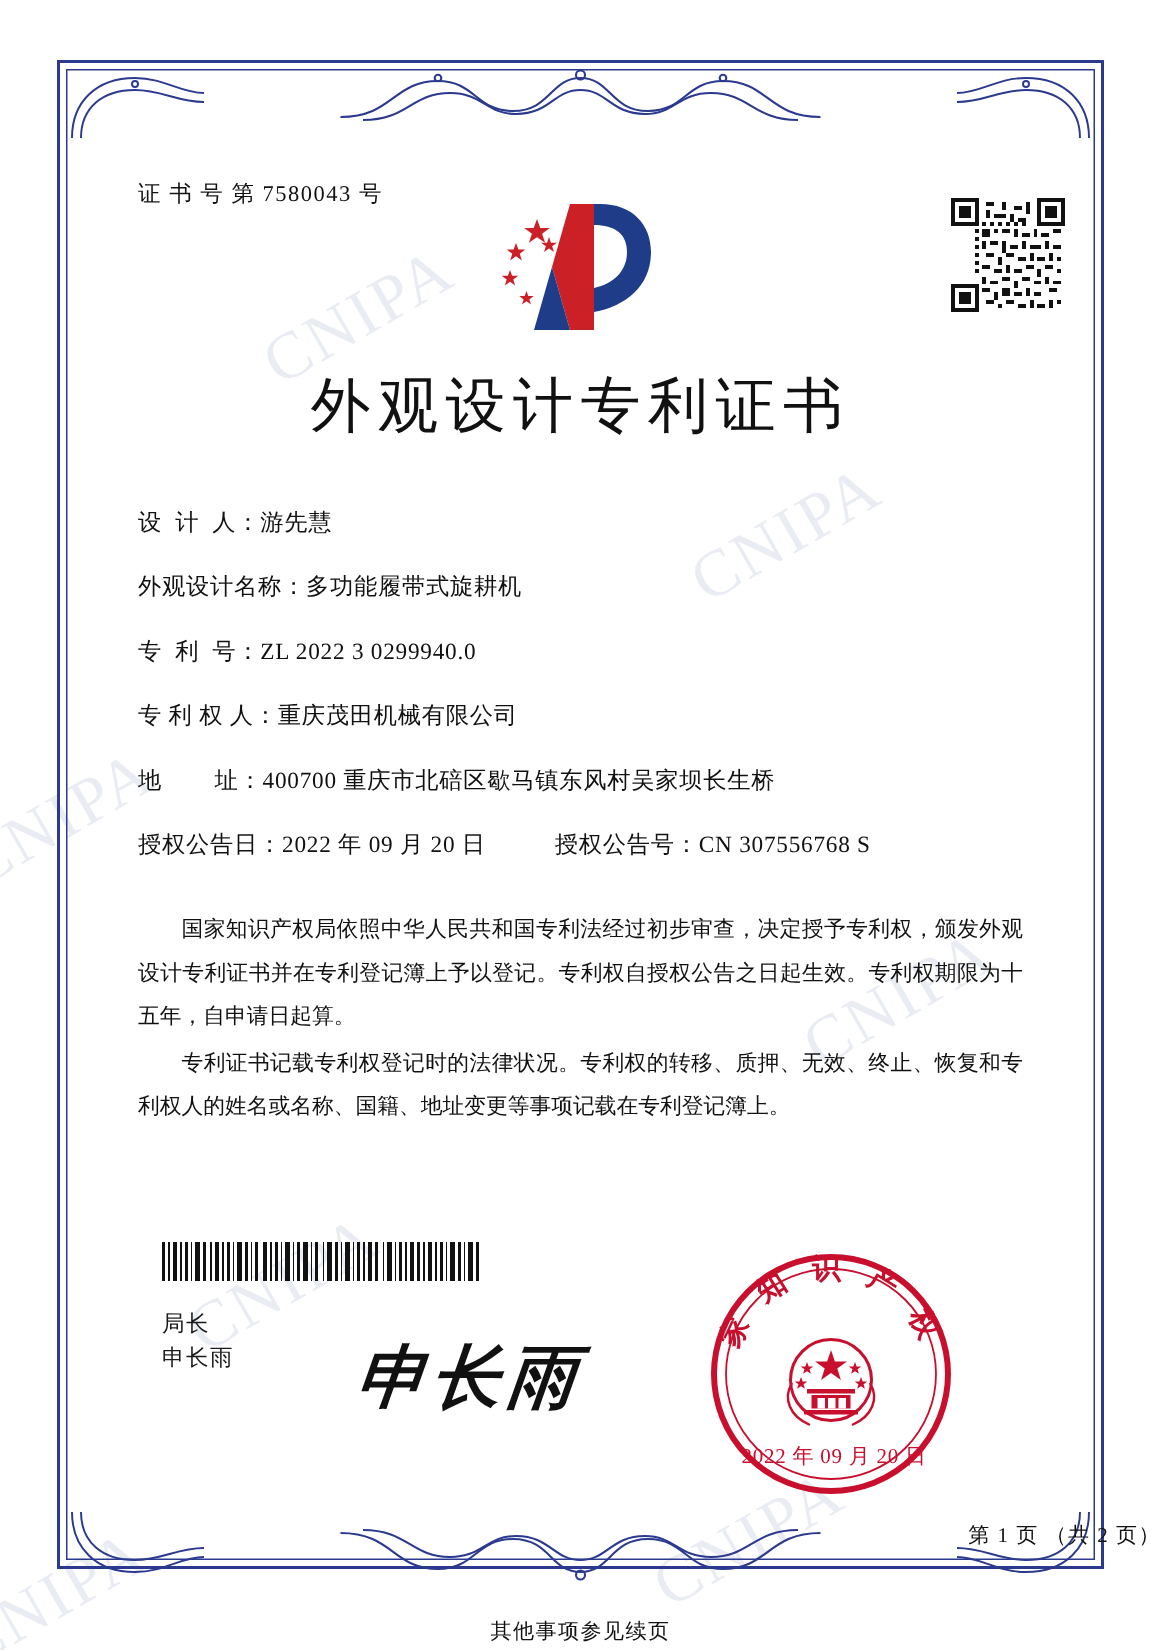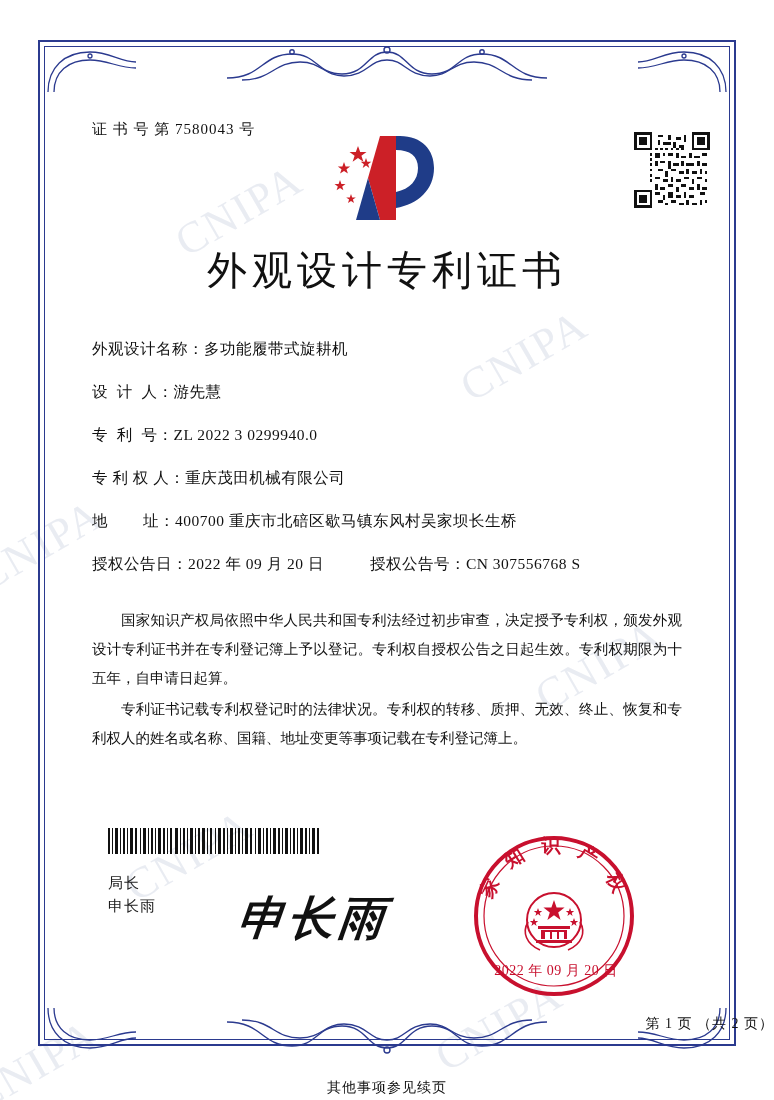--- a/index.html
+++ b/index.html
@@ -443,27 +443,27 @@
 
 <div class="content">
 
   <div class="cert-no">证 书 号 第 7580043 号</div>
 
   <div class="title">外观设计专利证书</div>
 
   <div class="fields">
 
     <div class="field-row">
+      <span class="field-label">设  计  人：</span>
+      <span class="field-value">游先慧</span>
+    </div>
+
+    <div class="field-row">
       <span class="field-label">外观设计名称：</span>
       <span class="field-value">多功能履带式旋耕机</span>
-    </div>
-
-    <div class="field-row">
-      <span class="field-label">设  计  人：</span>
-      <span class="field-value">游先慧</span>
     </div>
 
     <div class="field-row">
       <span class="field-label">专  利  号：</span>
       <span class="field-value">ZL 2022 3 0299940.0</span>
     </div>
 
 
     <div class="field-row">
       <span class="field-label">专 利 权 人：</span>

